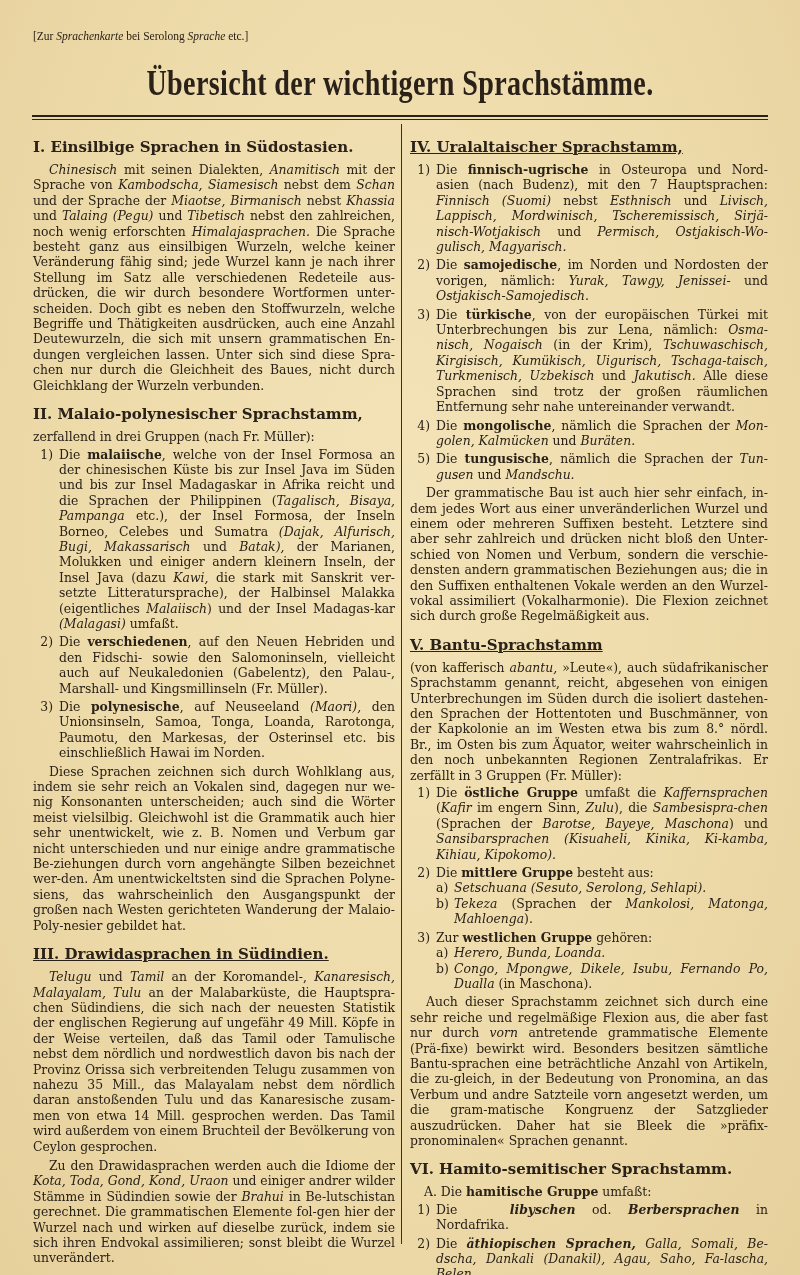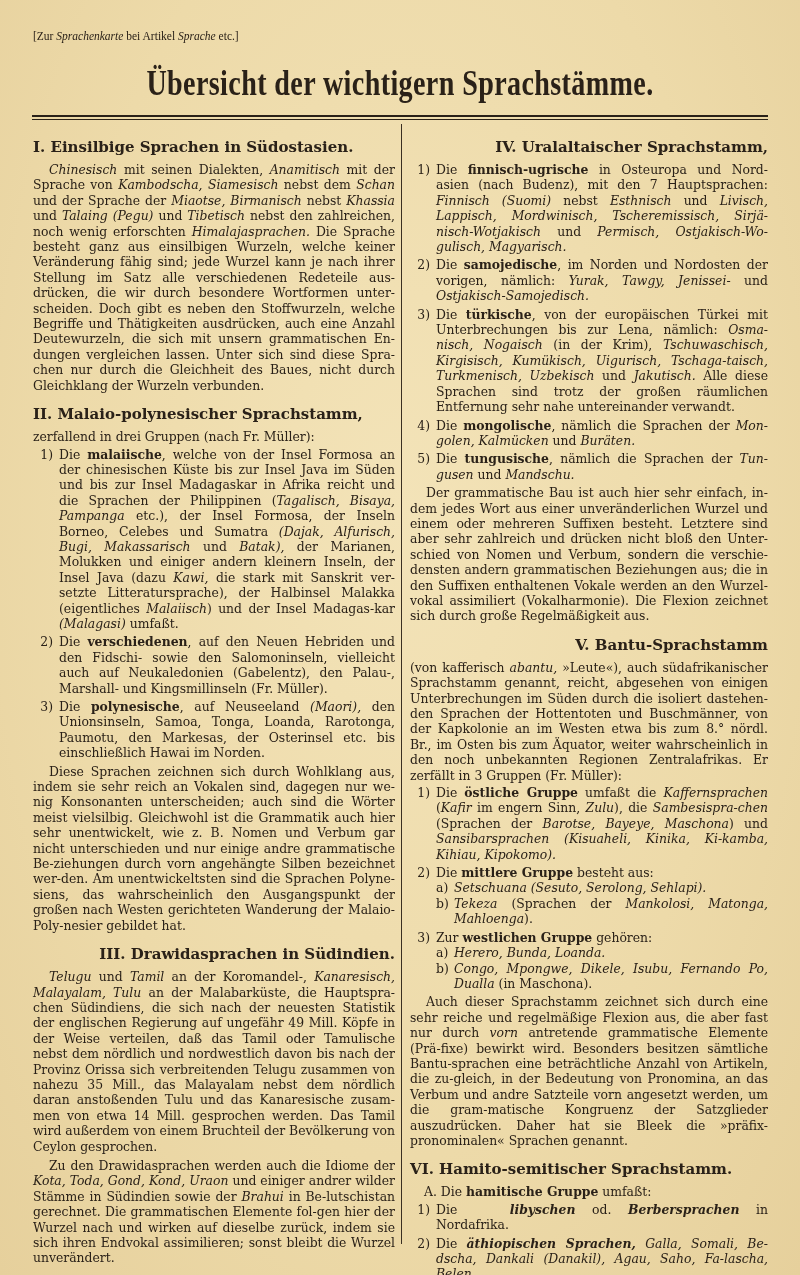--- a/index.html
+++ b/index.html
@@ -28,39 +28,39 @@
   .rule.r1 { top: 115px; height: 2px; }
   .rule.r2 { top: 119px; }
   .vsep { position: absolute; left: 401px; top: 124px; height: 1120px; width: 1px; background: #3a2f22; }
   .col { position: absolute; top: 136px; width: 362px; font-size: 12.4px; line-height: 15.4px; text-align: justify; hyphens: manual; }
   .col.left { left: 33px; }
   .col.right { left: 410px; width: 358px; }
   .h {
     font-family: "DejaVu Serif", serif; font-weight: bold; font-size: 15px;
     line-height: 22px; margin: 0 0 4px 0; text-align: left; white-space: nowrap;
   }
-  .h.center { text-align: right; }
+  .h.center { text-align: left; text-decoration: underline; }
   p { margin: 0; }
   .ind { text-indent: 16px; }
   .list { margin: 2px 0 2px 0; }
   .li { display: flex; margin-bottom: 3px; }
   .li .num { width: 26px; flex: 0 0 26px; text-align: right; padding-right: 6px; box-sizing: border-box; }
   .li .body { flex: 1; }
   .sub { display: flex; margin-left: 0; }
   .sub .num { width: 18px; flex: 0 0 18px; }
   .sub .body { flex: 1; }
   b.k { font-weight: bold; }
   i.it { font-style: italic; }
   .gap { height: 10px; }
 </style>
 </head>
 <body>
 
 <div class="topnote">
-  <span>[Zur </span><i>Sprachenkarte</i><span> bei Artikel </span><i>Sprache</i><span> etc.]</span>
+  <span>[Zur </span><i>Sprachenkarte</i><span> bei Serolong </span><i>Sprache</i><span> etc.]</span>
 </div>
 
 <div class="title">Übersicht der wichtigern Sprachstämme.</div>
 <div class="rule r1"></div>
 <div class="rule r2"></div>
 <div class="vsep"></div>
 
 <div class="col left">
   <div class="h">I. Einsilbige Sprachen in Südostasien.</div>
   <p class="ind"><i class="it">Chinesisch</i><span> mit seinen Dialekten, </span><i class="it">Anamitisch</i><span> mit der Sprache von </span><i class="it">Kambodscha, Siamesisch</i><span> nebst dem </span><i class="it">Schan</i><span> und der Sprache der </span><i class="it">Miaotse, Birmanisch</i><span> nebst </span><i class="it">Khassia</i><span> und </span><i class="it">Talaing (Pegu)</i><span> und </span><i class="it">Tibetisch</i><span> nebst den zahlreichen, noch wenig erforschten </span><i class="it">Himalajasprachen.</i><span> Die Sprache besteht ganz aus einsilbigen Wurzeln, welche keiner Veränderung fähig sind; jede Wurzel kann je nach ihrer Stellung im Satz alle verschiedenen Redeteile aus-drücken, die wir durch besondere Wortformen unter-scheiden. Doch gibt es neben den Stoffwurzeln, welche Begriffe und Thätigkeiten ausdrücken, auch eine Anzahl Deutewurzeln, die sich mit unsern grammatischen En-dungen vergleichen lassen. Unter sich sind diese Spra-chen nur durch die Gleichheit des Baues, nicht durch Gleichklang der Wurzeln verbunden.</span></p>

